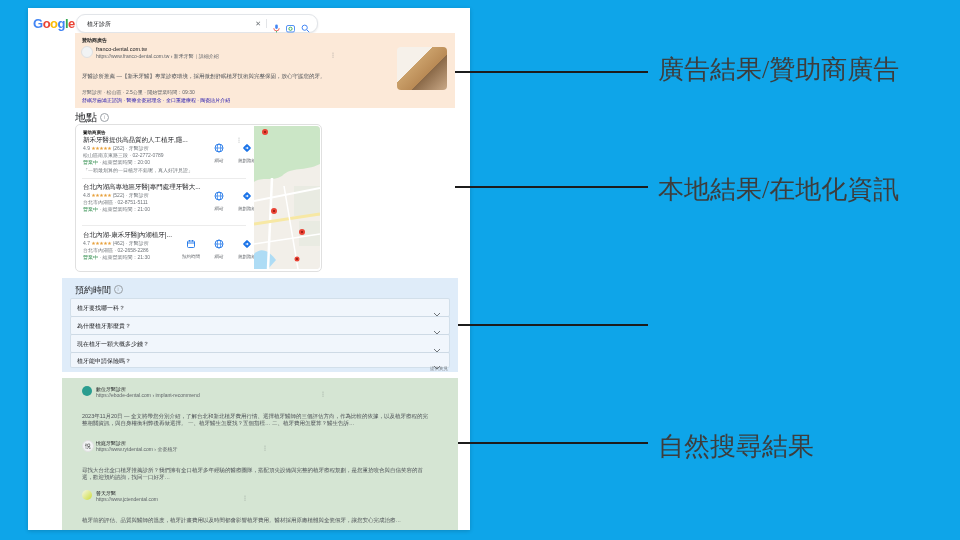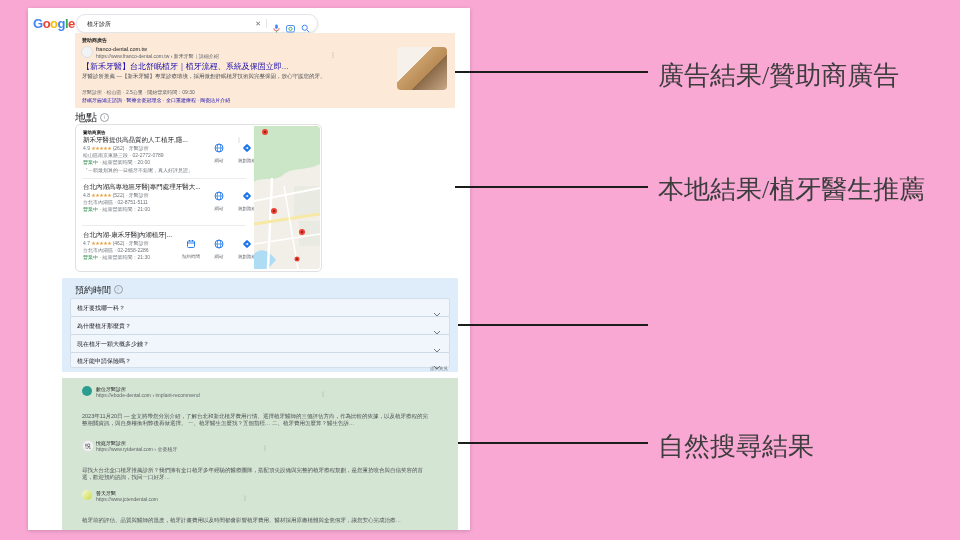--- a/index.html
+++ b/index.html
@@ -1,16 +1,16 @@
 <!DOCTYPE html>
 <html><head>
 <meta charset="utf-8">
 <style>
   html,body{margin:0;padding:0;background:#f1f1f1;}
-  .canvas{position:relative;width:960px;height:540px;background:#f9a8d4;overflow:hidden;
+  .canvas{position:relative;width:960px;height:540px;background:#0ea5e9;overflow:hidden;
           font-family:"Liberation Sans",sans-serif;}
   .page{position:absolute;left:28px;top:8px;width:442px;height:522px;background:#fff;
         box-shadow:0 1px 4px rgba(0,0,0,.18);}
   .abs{position:absolute;}
   .nowrap{white-space:nowrap;overflow:hidden;text-overflow:ellipsis;}
 
   
   .logo{font-size:13px;font-weight:bold;letter-spacing:-.5px;}
   .pill{border:1px solid #e2e5e9;border-radius:9px;background:#fff;box-shadow:0 1px 2px rgba(32,33,36,.1);}
   .q{font-size:6px;color:#202124;}
@@ -96,21 +96,20 @@
           </svg>
       </div>
     </div>
 
     <div class="abs adbox" style="left:47px;top:25px;width:380px;height:75px;">
       <div class="abs lbl-spon" style="left:7px;top:4px;">贊助商廣告</div>
       <div class="abs fav" style="left:6px;top:13px;width:10px;height:10px;"></div>
       <div class="abs domain" style="left:21px;top:13px;">franco-dental.com.tw</div>
       <div class="abs url nowrap" style="left:21px;top:19.5px;width:230px;">https://www.franco-dental.com.tw › 新禾牙醫｜詳細介紹</div>
       <div class="abs more" style="left:255px;top:18px;">⋮</div>
-      <div class="abs rtitle nowrap" style="left:7px;top:28px;width:300px;">【新禾牙醫】台北舒眠植牙｜植牙流程、系統及保固立即...</div>
       <div class="abs desc" style="left:7px;top:40px;width:300px;height:15px;overflow:hidden;">牙醫診所推薦 —【新禾牙醫】專業診療環境，採用微創舒眠植牙技術與完整保固，放心守護您的牙。</div>
       <div class="abs info-line nowrap" style="left:7px;top:56px;width:300px;">牙醫診所 · 松山區 · 2.5公里 · 開始營業時間：09:30</div>
       <div class="abs sitelinks nowrap" style="left:7px;top:64px;width:310px;">舒眠牙齒矯正諮詢 · 醫療全瓷冠理念 · 全口重建療程 · 陶瓷貼片介紹</div>
       <div class="abs thumb" style="left:322px;top:14px;width:50px;height:43px;"></div>
     </div>
 
     <div class="abs sec-title" style="left:47px;top:102px;"><span>地點</span> <span class="info-i">i</span></div>
 
     <div class="abs lbox" style="left:47px;top:116px;width:245px;height:146px;">
 
@@ -260,23 +259,23 @@
 
       <div class="abs fav" style="left:20px;top:112px;width:10px;height:10px;background:linear-gradient(135deg,#f5f7e8,#cddc39);border:none;"></div>
       <div class="abs site" style="left:34px;top:112px;">晉天牙醫</div>
       <div class="abs url nowrap" style="left:34px;top:118px;width:220px;">https://www.jctendental.com</div>
       <div class="abs more" style="left:180px;top:116px;">⋮</div>
       <div class="abs desc" style="left:20px;top:139px;width:348px;height:13px;overflow:hidden;line-height:6.5px;">植牙前的評估、品質與醫師的溫度，植牙計畫費用以及時間都會影響植牙費用。醫材採用原廠植體與全瓷假牙，讓您安心完成治療…</div>
     </div>
   </div>
 
   <div class="abs aline" style="left:455px;top:71px;width:193px;"></div>
-  <div class="abs alabel-big" style="left:658px;top:58px;">廣告結果/贊助商廣告</div>
+  <div class="abs alabel-big" style="left:658px;top:52px;">廣告結果/贊助商廣告</div>
 
   <div class="abs aline" style="left:455px;top:186px;width:193px;"></div>
-  <div class="abs alabel-big" style="left:658px;top:172px;">本地結果/植牙醫生推薦</div>
+  <div class="abs alabel-big" style="left:658px;top:172px;">本地結果/在地化資訊</div>
 
   <div class="abs aline" style="left:458px;top:324px;width:190px;"></div>
 
   <div class="abs aline" style="left:458px;top:442px;width:190px;"></div>
   <div class="abs alabel-big" style="left:658px;top:429px;">自然搜尋結果</div>
 
 </div>
 
 </body></html>

